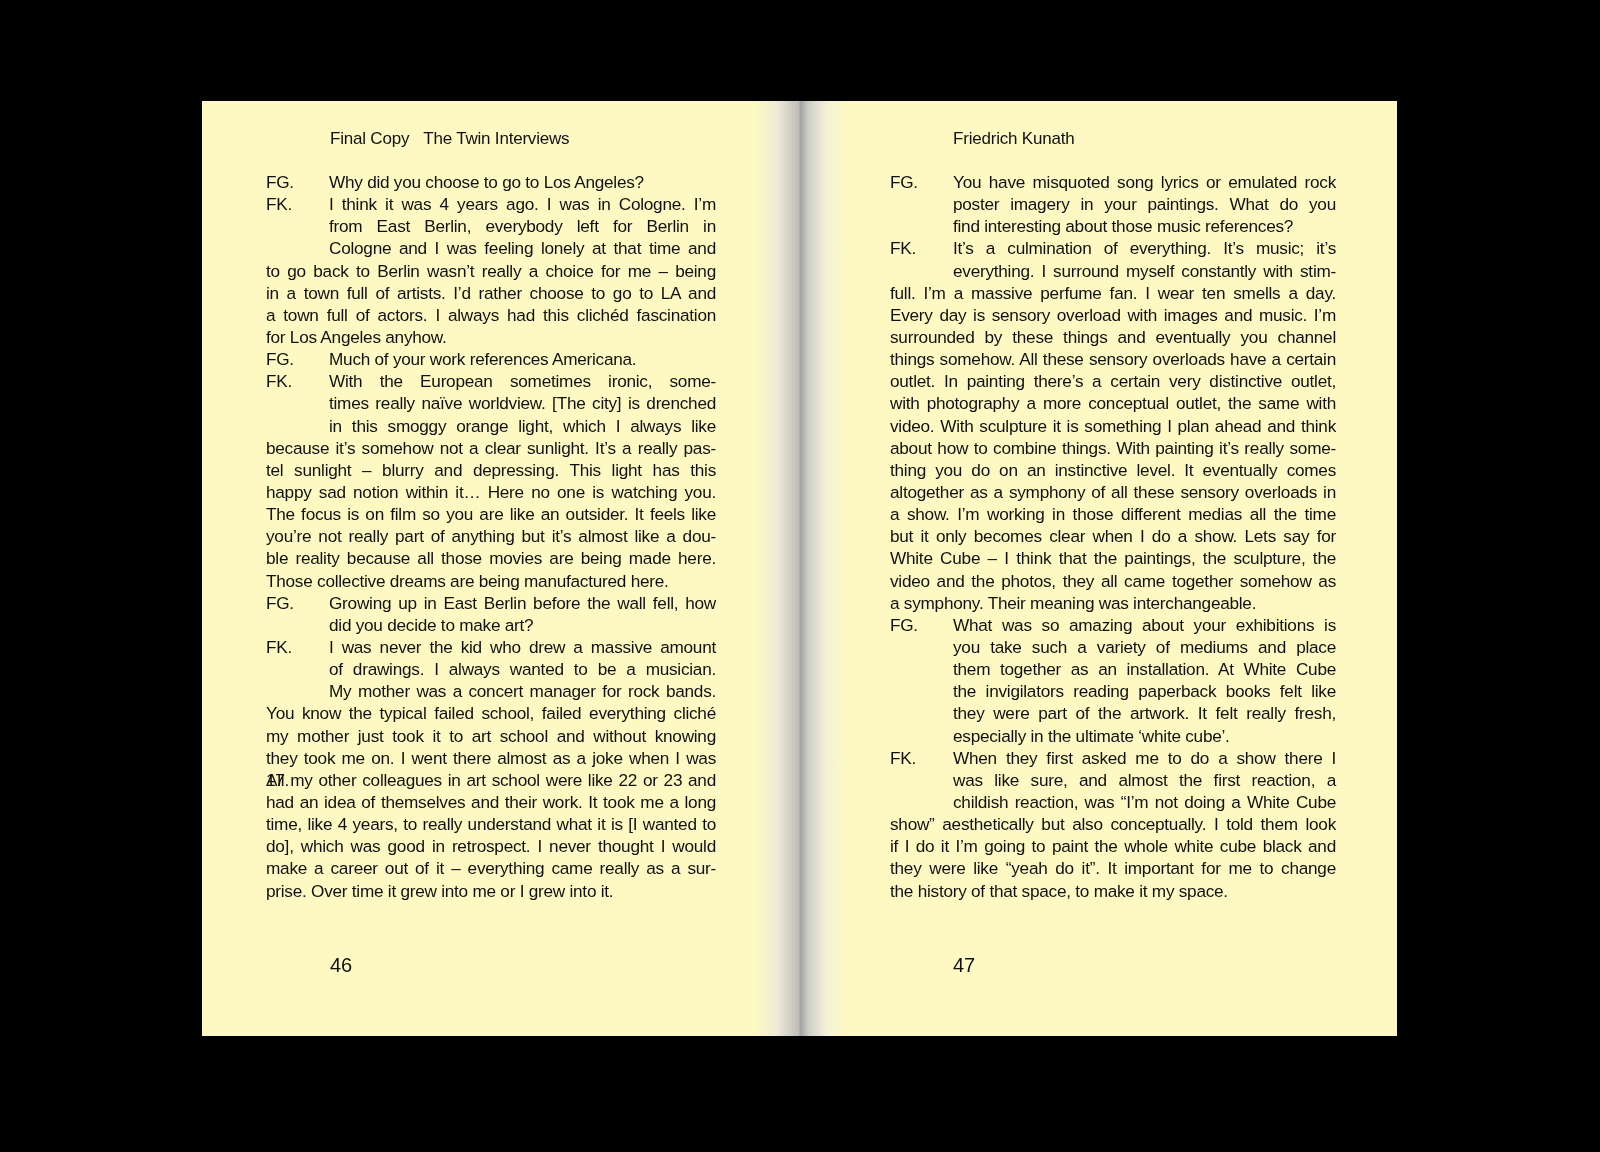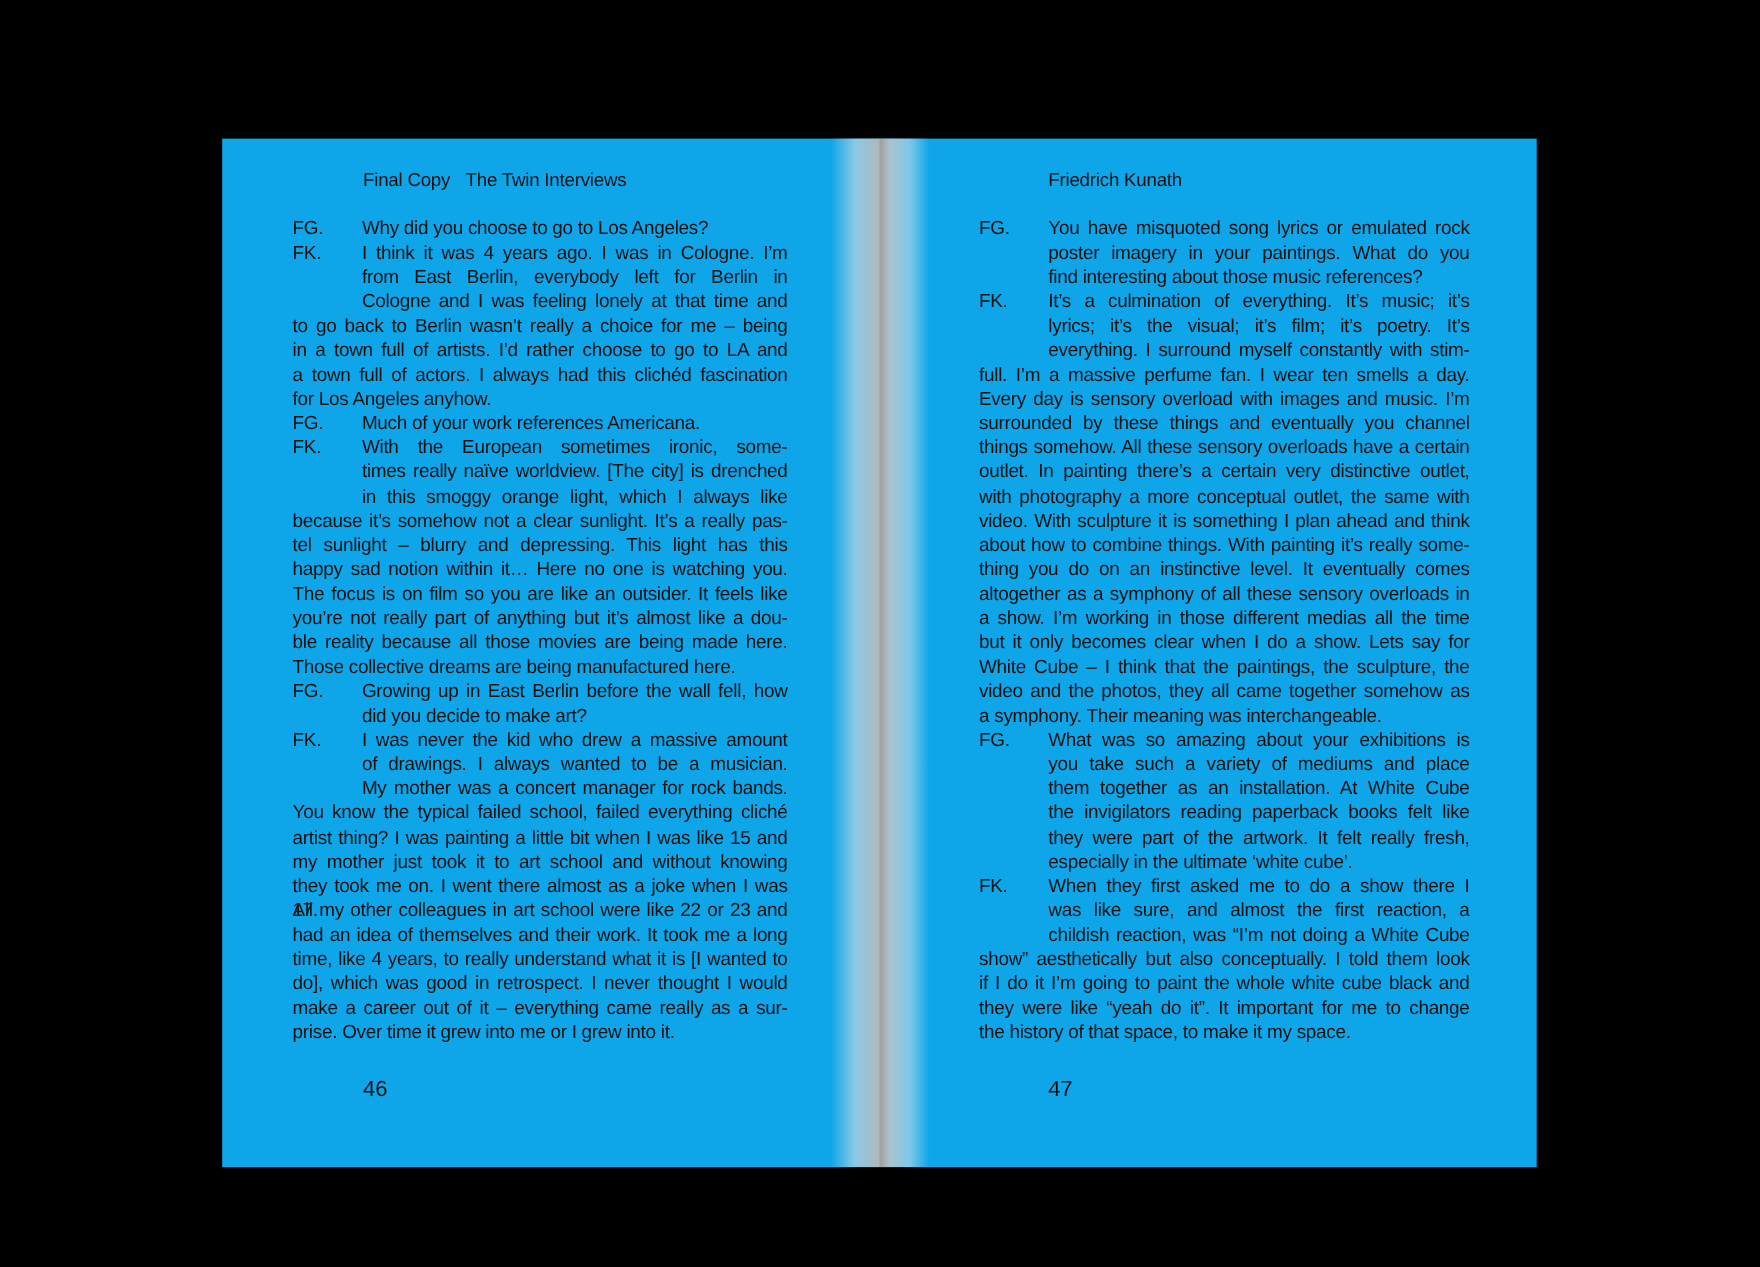--- a/index.html
+++ b/index.html
@@ -6,23 +6,23 @@
   body {
     width: 1600px; height: 1152px;
     background: #000000;
     position: relative;
     overflow: hidden;
     font-family: "Liberation Sans", sans-serif;
     color: #111111;
   }
   .spread {
     position: absolute;
-    left: 202px; top: 126px;
+    left: 202px; top: 101px;
     width: 1195px; height: 935px;
-    background: #0ea5e9;
+    background: #fef9c3;
   }
   .page {
     position: absolute; top: 0; height: 935px;
     background: transparent;
   }
   .page.left { left: 0; width: 598px; }
   .page.right { left: 598px; width: 597px; }
   .gutter {
     position: absolute; top: 0; height: 935px;
     left: 553px; width: 90px;
@@ -166,23 +166,20 @@
         <div class="line ind">
           <span class="txt">of drawings. I always wanted to be a musician.</span>
         </div>
         <div class="line ind">
           <span class="txt">My mother was a concert manager for rock bands.</span>
         </div>
         <div class="line full">
           <span class="txt">You know the typical failed school, failed everything cliché</span>
         </div>
         <div class="line full">
-          <span class="txt">artist thing? I was painting a little bit when I was like 15 and</span>
-        </div>
-        <div class="line full">
           <span class="txt">my mother just took it to art school and without knowing</span>
         </div>
         <div class="line full">
           <span class="txt">they took me on. I went there almost as a joke when I was 17.</span>
         </div>
         <div class="line full">
           <span class="txt">All my other colleagues in art school were like 22 or 23 and</span>
         </div>
         <div class="line full">
           <span class="txt">had an idea of themselves and their work. It took me a long</span>
@@ -216,23 +213,20 @@
           <span class="txt">poster imagery in your paintings. What do you</span>
         </div>
         <div class="line ind last">
           <span class="txt">find interesting about those music references?</span>
         </div>
         <div class="line ind">
           <span class="lbl">FK.</span>
           <span class="txt">It’s a culmination of everything. It’s music; it’s</span>
         </div>
         <div class="line ind">
-          <span class="txt">lyrics; it’s the visual; it’s film; it’s poetry. It’s</span>
-        </div>
-        <div class="line ind">
           <span class="txt">everything. I surround myself constantly with stim-</span>
         </div>
         <div class="line full">
           <span class="txt">full. I’m a massive perfume fan. I wear ten smells a day.</span>
         </div>
         <div class="line full">
           <span class="txt">Every day is sensory overload with images and music. I’m</span>
         </div>
         <div class="line full">
           <span class="txt">surrounded by these things and eventually you channel</span>

